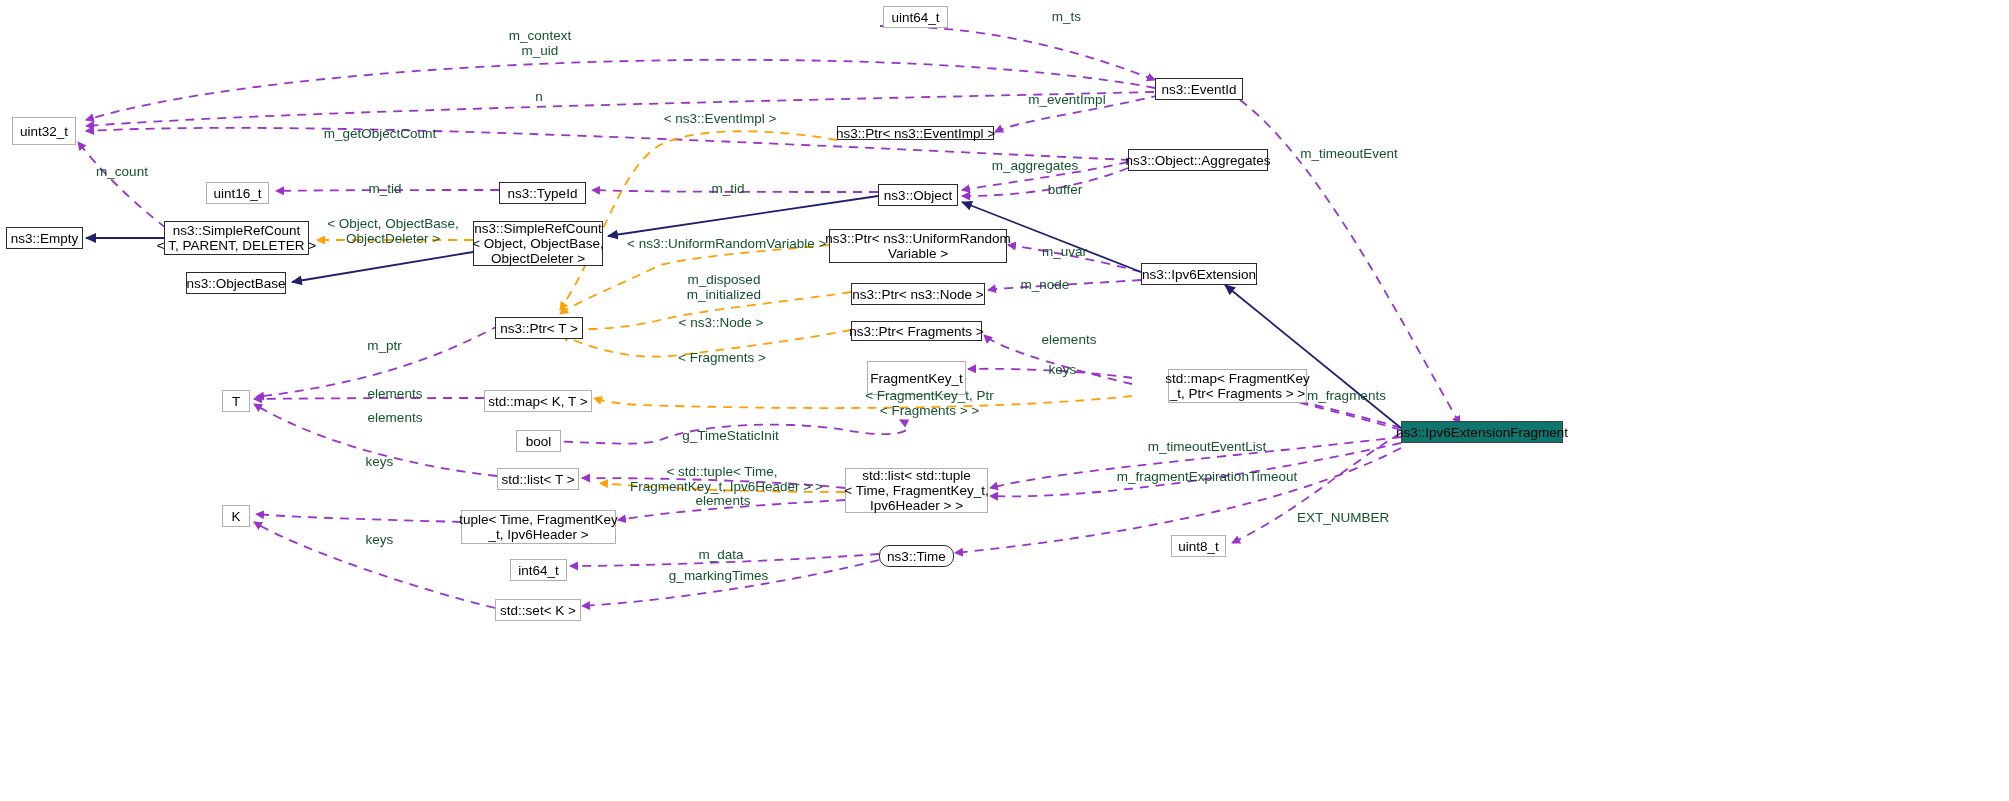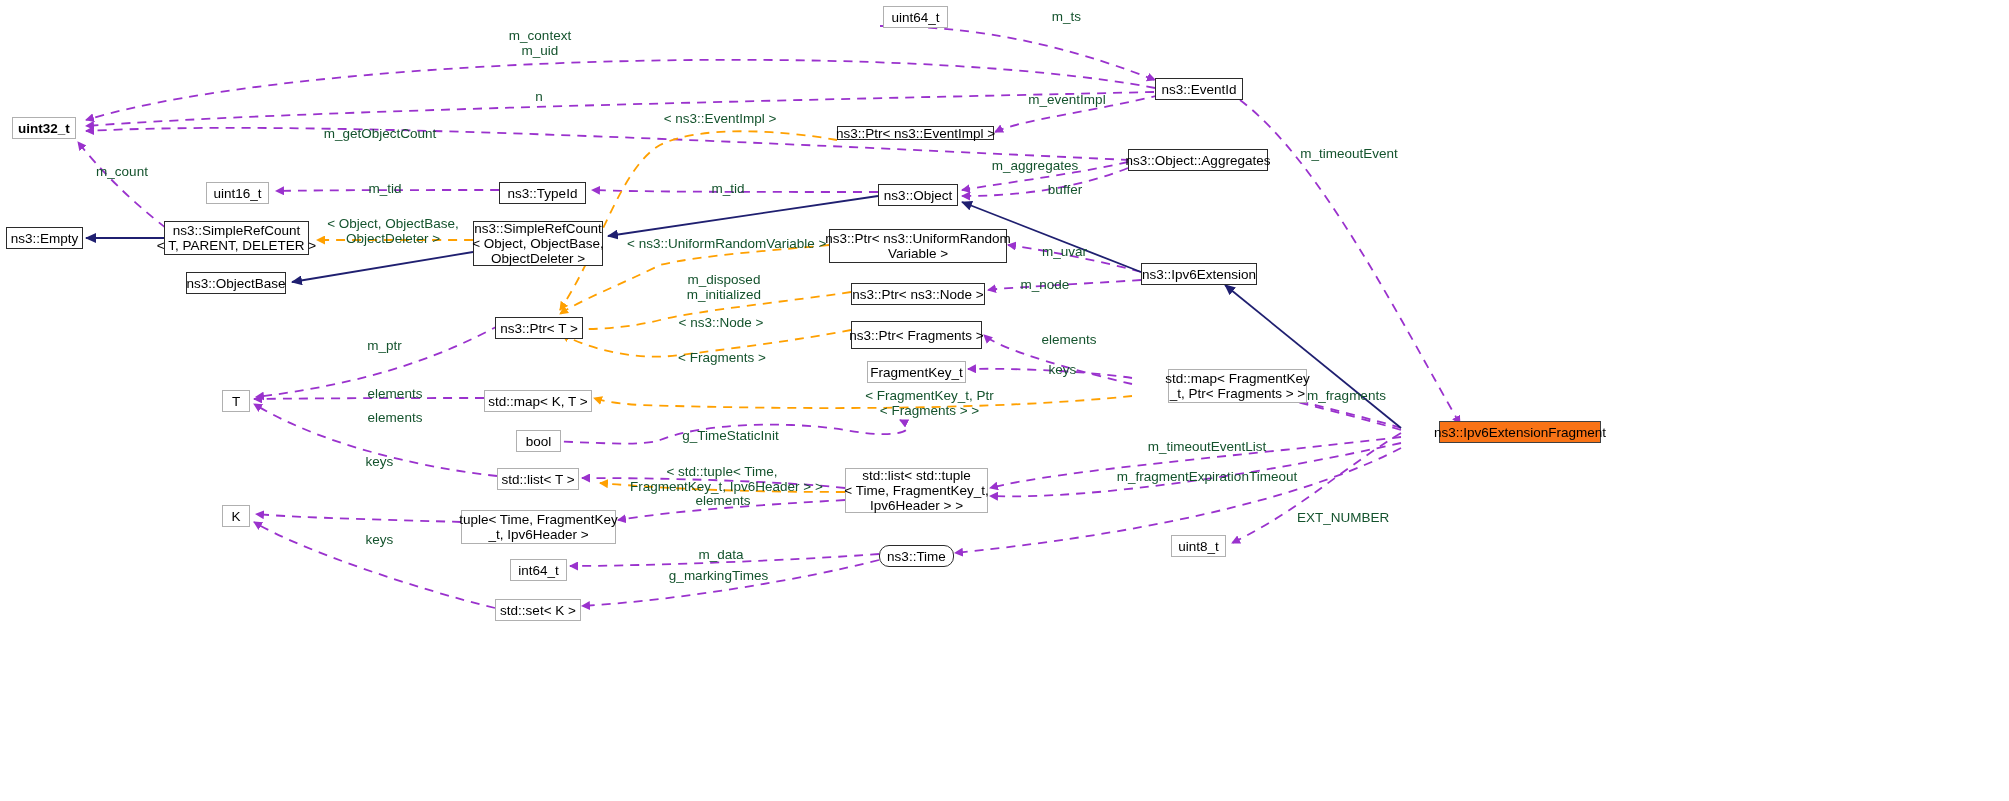--- a/index.html
+++ b/index.html
@@ -38,22 +38,21 @@
     padding: 1px 5px;
   }
   .node.solid {
     border: 1.4px solid #2b2b2b;
   }
   .node.grey {
     border: 1.4px solid #b0b0b0;
   }
   .node.highlight {
     border: 1.4px solid #404040;
-    background: #f97316;
-    margin-left: 38px;
+    background: #0f766e;
   }
   .edge-label {
     position: absolute;
     font-size: 13.5px;
     line-height: 15px;
     color: #14532d;
     white-space: pre;
     text-align: center;
     background: transparent;
   }
@@ -124,40 +123,40 @@
       <path d="M164,238 L86,238"></path>
       <path d="M473,252 L292,282"></path>
       <path d="M878,196 L608,236"></path>
       <path d="M1141,272 L962,202"></path>
       <path d="M1401,428 L1225,285"></path>
     </g>
   </svg>
 
   <div class="node grey" style="left: 883px; top: 6px; width: 65px; height: 22px;"><span>uint64_t</span></div>
   <div class="node solid" style="left: 1155px; top: 78px; width: 88px; height: 22px;"><span>ns3::EventId</span></div>
-  <div class="node grey" style="left: 12px; top: 117px; width: 64px; height: 22px; font-weight: bold;"><span>uint32_t</span></div>
+  <div class="node grey" style="left: 12px; top: 117px; width: 64px; height: 28px;"><span>uint32_t</span></div>
   <div class="node solid" style="left: 837px; top: 126px; width: 157px; height: 14px;"><span>ns3::Ptr&lt; ns3::EventImpl &gt;</span></div>
   <div class="node solid" style="left: 1128px; top: 149px; width: 140px; height: 22px;"><span>ns3::Object::Aggregates</span></div>
   <div class="node grey" style="left: 206px; top: 182px; width: 63px; height: 22px;"><span>uint16_t</span></div>
   <div class="node solid" style="left: 499px; top: 182px; width: 87px; height: 22px;"><span>ns3::TypeId</span></div>
   <div class="node solid" style="left: 878px; top: 184px; width: 80px; height: 22px;"><span>ns3::Object</span></div>
   <div class="node solid" style="left: 6px; top: 227px; width: 77px; height: 22px;"><span>ns3::Empty</span></div>
   <div class="node solid" style="left: 164px; top: 221px; width: 145px; height: 34px;"><span>ns3::SimpleRefCount
 &lt; T, PARENT, DELETER &gt;</span></div>
   <div class="node solid" style="left: 473px; top: 221px; width: 130px; height: 45px;"><span>ns3::SimpleRefCount
 &lt; Object, ObjectBase,
 ObjectDeleter &gt;</span></div>
   <div class="node solid" style="left: 829px; top: 229px; width: 178px; height: 34px;"><span>ns3::Ptr&lt; ns3::UniformRandom
 Variable &gt;</span></div>
   <div class="node solid" style="left: 1141px; top: 263px; width: 116px; height: 22px;"><span>ns3::Ipv6Extension</span></div>
   <div class="node solid" style="left: 186px; top: 272px; width: 100px; height: 22px;"><span>ns3::ObjectBase</span></div>
   <div class="node solid" style="left: 851px; top: 283px; width: 134px; height: 22px;"><span>ns3::Ptr&lt; ns3::Node &gt;</span></div>
   <div class="node solid" style="left: 495px; top: 317px; width: 88px; height: 22px;"><span>ns3::Ptr&lt; T &gt;</span></div>
-  <div class="node solid" style="left: 851px; top: 321px; width: 131px; height: 28px; justify-content: center;"><span>ns3::Ptr&lt; Fragments &gt;</span></div>
-  <div class="node grey" style="left: 867px; top: 361px; width: 99px; height: 22px;"><span>FragmentKey_t</span></div>
+  <div class="node solid" style="left: 851px; top: 321px; width: 131px; height: 20px; justify-content: center;"><span>ns3::Ptr&lt; Fragments &gt;</span></div>
+  <div class="node grey" style="left: 867px; top: 361px; width: 99px; height: 34px;"><span>FragmentKey_t</span></div>
   <div class="node grey" style="left: 1132px; top: 369px; width: 139px; height: 34px; margin-left: 36px;"><span>std::map&lt; FragmentKey
 _t, Ptr&lt; Fragments &gt; &gt;</span></div>
   <div class="node grey" style="left: 222px; top: 390px; width: 28px; height: 22px;"><span>T</span></div>
   <div class="node grey" style="left: 484px; top: 390px; width: 108px; height: 22px;"><span>std::map&lt; K, T &gt;</span></div>
   <div class="node highlight" style="left: 1401px; top: 421px; width: 162px; height: 22px;"><span>ns3::Ipv6ExtensionFragment</span></div>
   <div class="node grey" style="left: 516px; top: 430px; width: 45px; height: 22px;"><span>bool</span></div>
   <div class="node grey" style="left: 497px; top: 468px; width: 82px; height: 22px;"><span>std::list&lt; T &gt;</span></div>
   <div class="node grey" style="left: 845px; top: 468px; width: 143px; height: 45px; text-align: center;"><span>std::list&lt; std::tuple
 &lt; Time, FragmentKey_t,
 Ipv6Header &gt; &gt;</span></div>

